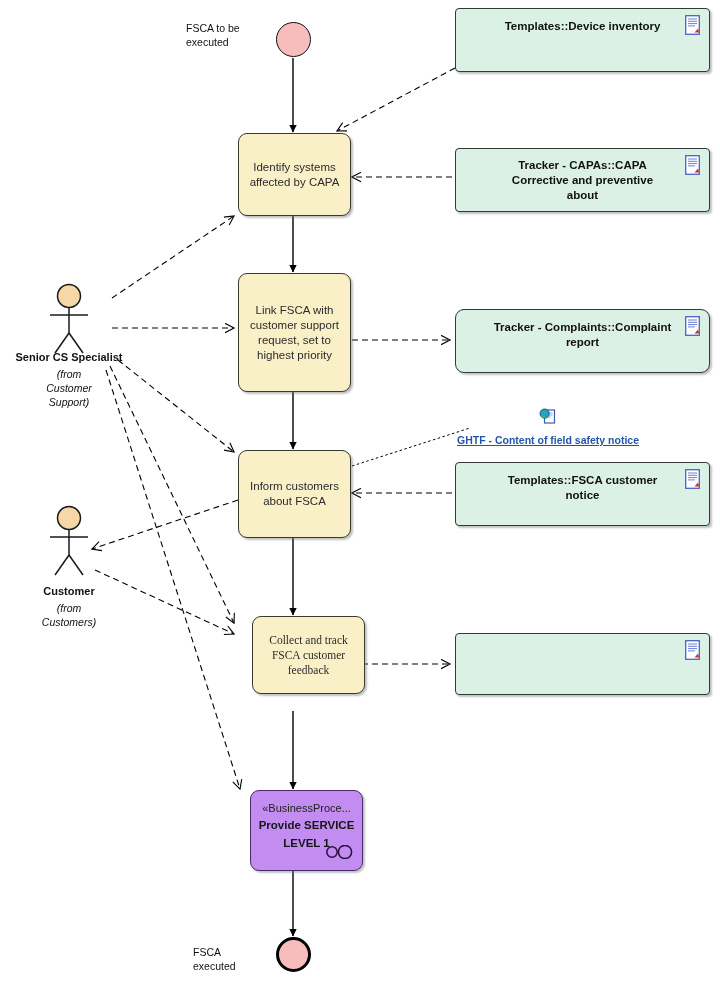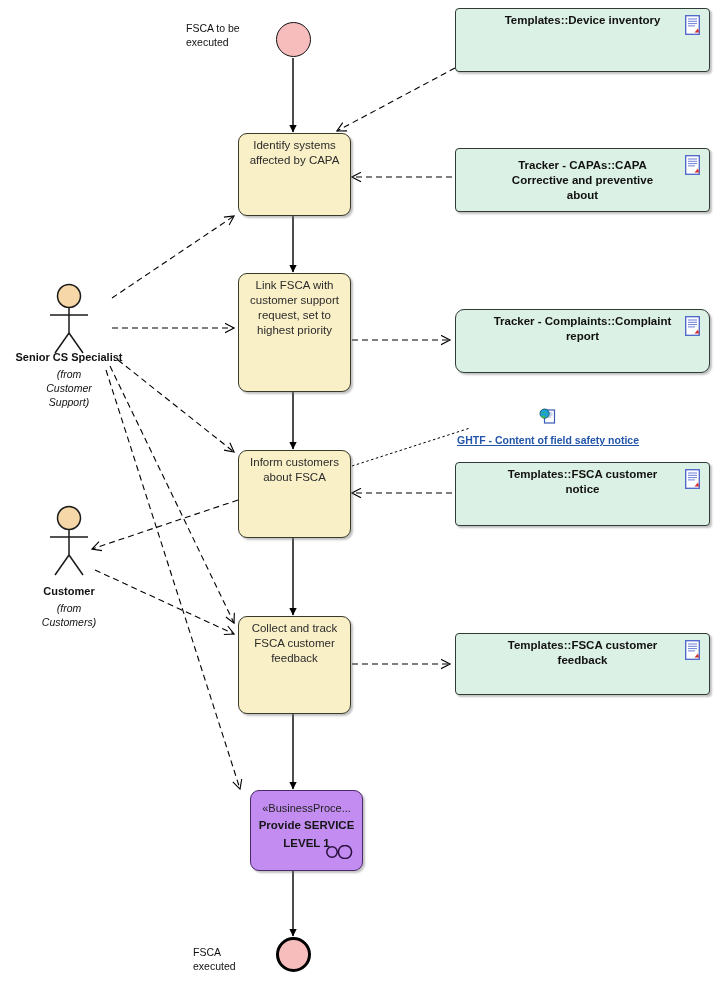--- a/index.html
+++ b/index.html
@@ -10,21 +10,21 @@
   }
   #canvas{position:absolute;left:0;top:0;width:720px;height:987px;}
   svg.wires{position:absolute;left:0;top:0;width:720px;height:987px;pointer-events:none;}
 
   
   .activity{
     position:absolute;box-sizing:border-box;
     border:1px solid #3a3a2a;border-radius:9px;
     background:#faf0c8;
     box-shadow:2px 2px 2px rgba(120,120,120,0.45);
-    display:flex;justify-content:center;text-align:center;
+    display:flex;align-items:center;justify-content:center;text-align:center;
     font-size:11.5px;line-height:15px;color:#2b2b2b;
     padding:4px 8px;
   }
   .activity span{display:block;}
 
   
   .bproc{
     position:absolute;box-sizing:border-box;
     border:1px solid #4a2a6a;border-radius:9px;
     background:#c38cf0;
@@ -37,21 +37,21 @@
   .bproc .proc-icon{position:absolute;right:8px;bottom:7px;}
 
   
   .artifact{
     position:absolute;box-sizing:border-box;
     border:1px solid #2f3b34;border-radius:4px;
     background:#dcf1e5;
     box-shadow:2px 2px 2px rgba(120,120,120,0.45);
     display:flex;align-items:flex-start;justify-content:center;
     font-size:11.5px;line-height:15px;font-weight:bold;color:#111;
-    text-align:center;padding:4px 34px 0 34px;
+    text-align:center;padding:10px 34px 0 34px;
   }
   .artifact .doc-icon{position:absolute;right:7px;top:6px;}
 
   
   .initial{
     position:absolute;border-radius:50%;
     background:#f7bdbd;border:1.6px solid #111;
     box-sizing:border-box;
   }
   .final{
@@ -158,21 +158,21 @@
 customer support
 request, set to
 highest priority</span>
   </div>
 
   <div class="activity" style="left:238px;top:450px;width:113px;height:88px;">
     <span style="white-space:pre-line;">Inform customers
 about FSCA</span>
   </div>
 
-  <div class="activity" style="left:238px;top:616px;width:113px;height:98px;">
+  <div class="activity" style="left:252px;top:616px;width:113px;height:78px;font-family:Liberation Serif, serif;">
     <span style="white-space:pre-line;">Collect and track
 FSCA customer
 feedback</span>
   </div>
 
   <div class="bproc" style="left:238px;top:790px;width:113px;height:81px;margin-left:12px;">
     <div class="stereo">«BusinessProce...</div>
     <div class="bname" style="white-space:pre-line;">Provide SERVICE
 LEVEL 1</div>
     <span class="proc-icon">
@@ -247,21 +247,20 @@
             <line x1="3" y1="6.3" x2="12" y2="6.3"></line>
           <line x1="3" y1="8.6" x2="12" y2="8.6"></line>
             <line x1="3" y1="10.9" x2="10" y2="10.9"></line>
         </g>
         <path d="M9.5,17.5 L13,13.6 L14.2,17.6 z" fill="#d03030"></path>
       </svg>
     </span>
   </div>
 
   <div class="artifact" style="left:455px;top:633px;width:255px;height:62px;">
-    <span style="white-space:pre-line;">Templates::FSCA customer feedback</span>
     <span class="doc-icon">
       <svg width="17" height="20" viewBox="0 0 17 20" xmlns="http://www.w3.org/2000/svg">
         <rect x="0.7" y="0.7" width="13.6" height="18.6" fill="#fff" stroke="#4b63c8" stroke-width="1.3"></rect>
         <g stroke="#6a7fd6" stroke-width="1">
           <line x1="3" y1="4" x2="12" y2="4"></line>
             <line x1="3" y1="6.3" x2="12" y2="6.3"></line>
           <line x1="3" y1="8.6" x2="12" y2="8.6"></line>
             <line x1="3" y1="10.9" x2="10" y2="10.9"></line>
         </g>
         <path d="M9.5,17.5 L13,13.6 L14.2,17.6 z" fill="#d03030"></path>

